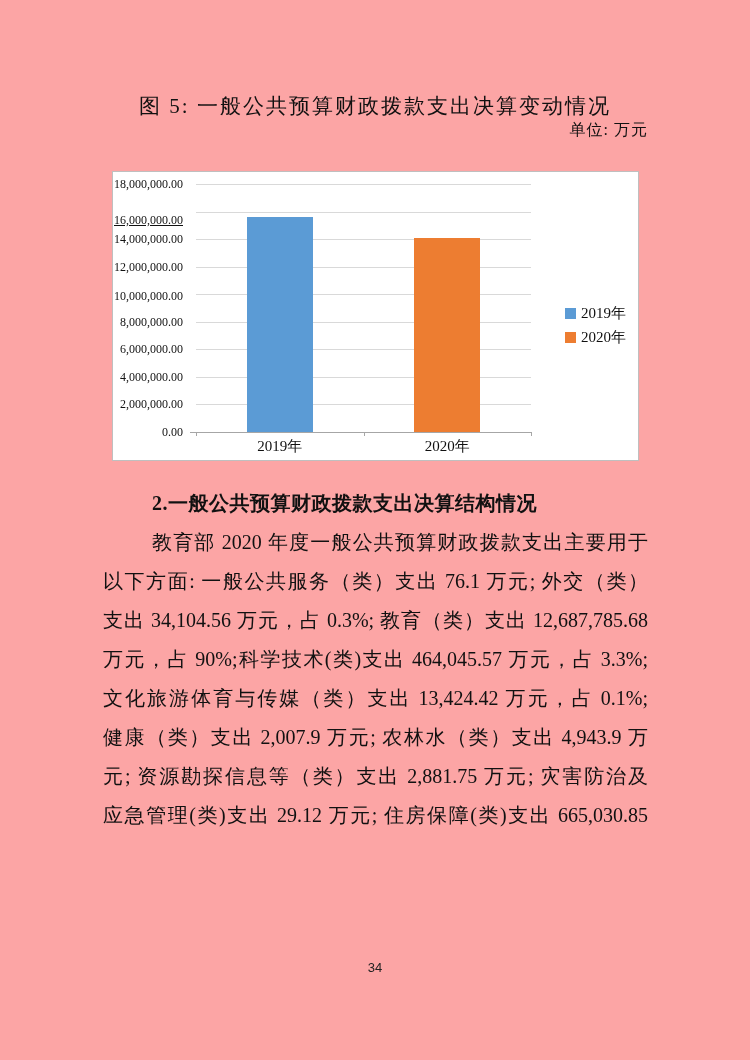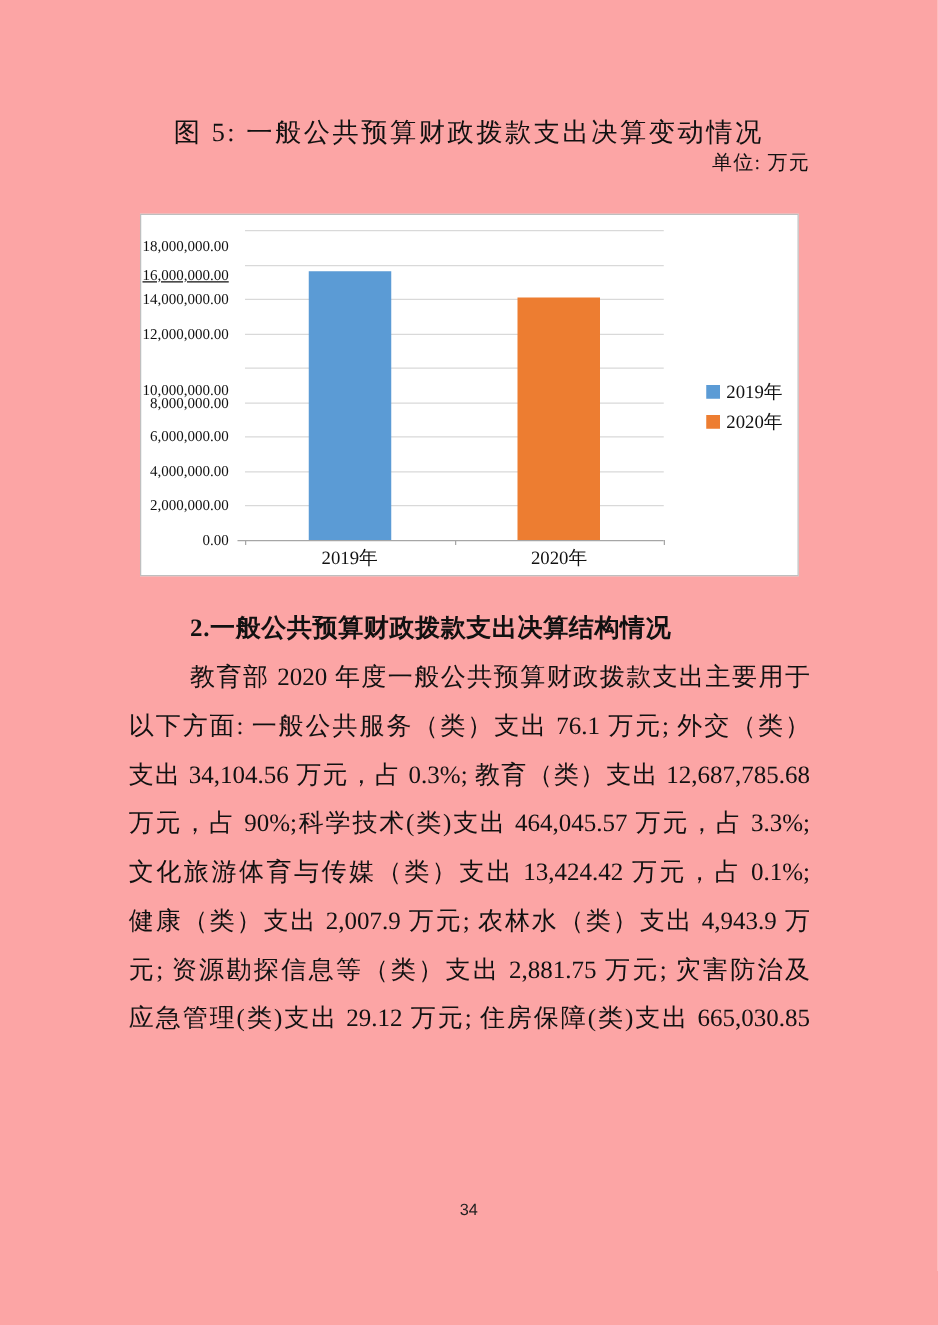--- a/index.html
+++ b/index.html
@@ -72,25 +72,25 @@
   <div class="fig-title">图 5: 一般公共预算财政拨款支出决算变动情况</div>
   <div class="unit-label">单位: 万元</div>
 
   <div class="chart">
     <div class="ylabels" id="ylabels">
         <div class="ytick" style="top: 253px;">0.00</div>
         <div class="ytick" style="top: 225.444px; margin-left: 31px;">2,000,000.00</div>
         <div class="ytick" style="top: 197.889px;">4,000,000.00</div>
         <div class="ytick" style="top: 170.333px;">6,000,000.00</div>
         <div class="ytick" style="top: 142.778px;">8,000,000.00</div>
-        <div class="ytick" style="top: 133px; margin-left: 44px;">10,000,000.00</div>
+        <div class="ytick" style="top: 117px; margin-left: 44px;">10,000,000.00</div>
         <div class="ytick" style="top: 87.6667px;">12,000,000.00</div>
         <div class="ytick" style="top: 60.1111px;">14,000,000.00</div>
         <div class="ytick" style="top: 41px; text-decoration: underline;">16,000,000.00</div>
-        <div class="ytick" style="top: 18px;">18,000,000.00</div>
+        <div class="ytick" style="top: 5px;">18,000,000.00</div>
       </div>
     <div class="plot" id="plot">
       <div class="axis-ext"></div>
     <div class="gridline" style="top: 220.444px; background: rgb(217, 217, 217);"></div>
         <div class="gridline" style="top: 192.889px; background: rgb(217, 217, 217);"></div>
         <div class="gridline" style="top: 165.333px; background: rgb(217, 217, 217);"></div>
         <div class="gridline" style="top: 137.778px; background: rgb(217, 217, 217);"></div>
         <div class="gridline" style="top: 110.222px; background: rgb(217, 217, 217);"></div>
         <div class="gridline" style="top: 82.6667px; background: rgb(217, 217, 217);"></div>
         <div class="gridline" style="top: 55.1111px; background: rgb(217, 217, 217);"></div>

